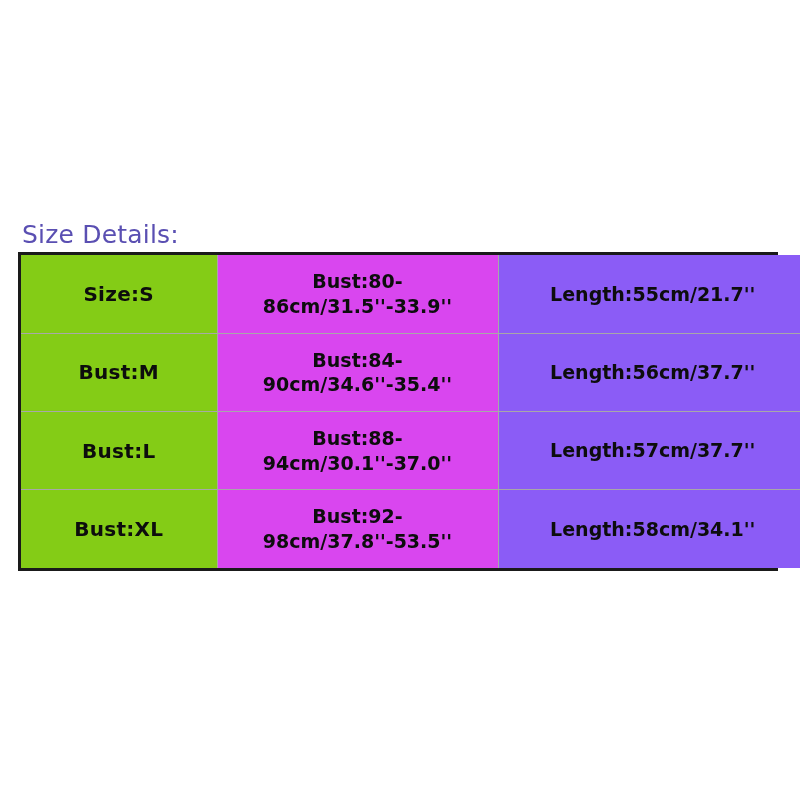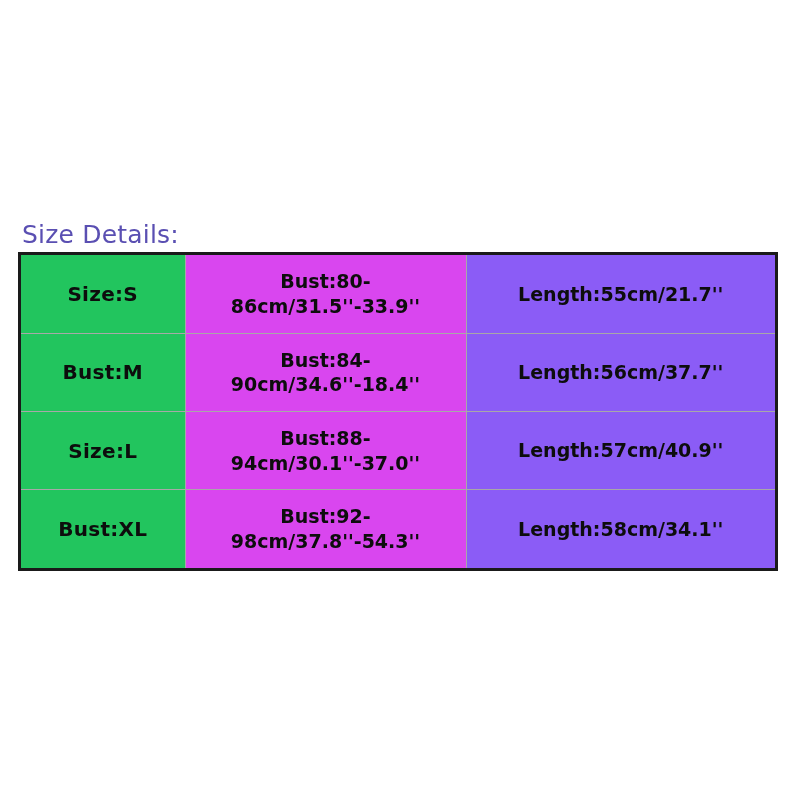--- a/index.html
+++ b/index.html
@@ -67,21 +67,21 @@
     padding: 2px 6px;
     text-align: center;
     vertical-align: middle;
     font-family: "DejaVu Sans", sans-serif;
     font-weight: bold;
     color: #0d0d0d;
     box-sizing: border-box;
   }
 
   
-  .col-size   { width: 164px; background: #22c55e; font-size: 20px; letter-spacing: 0.3px; }
+  .col-size   { width: 196px; background: #84cc16; font-size: 20px; letter-spacing: 0.3px; }
   .col-bust   { width: 281px; background: #d946ef; font-size: 19px; line-height: 1.30; }
   .col-length { width: 309px; background: #8b5cf6; font-size: 19px; line-height: 1.30; }
 
   .size-table tr:first-child td { border-top: none; }
   .size-table tr:last-child  td { border-bottom: none; }
   .size-table td:first-child     { border-left: none; }
   .size-table td:last-child      { border-right: none; }
 
   .cell-text {
     display: block;
@@ -111,47 +111,47 @@
             <span class="cell-text">Length:55cm/21.7''</span>
           </td>
         </tr>
 
         <tr>
           <td class="col-size">
             <span class="cell-text">Bust:M</span>
           </td>
           <td class="col-bust">
             <span class="cell-text">Bust:84-
-90cm/34.6''-18.4''</span>
+90cm/34.6''-35.4''</span>
           </td>
           <td class="col-length">
             <span class="cell-text">Length:56cm/37.7''</span>
           </td>
         </tr>
 
         <tr>
           <td class="col-size">
-            <span class="cell-text">Size:L</span>
+            <span class="cell-text">Bust:L</span>
           </td>
           <td class="col-bust">
             <span class="cell-text">Bust:88-
 94cm/30.1''-37.0''</span>
           </td>
           <td class="col-length">
-            <span class="cell-text">Length:57cm/40.9''</span>
+            <span class="cell-text">Length:57cm/37.7''</span>
           </td>
         </tr>
 
         <tr>
           <td class="col-size">
             <span class="cell-text">Bust:XL</span>
           </td>
           <td class="col-bust">
             <span class="cell-text">Bust:92-
-98cm/37.8''-54.3''</span>
+98cm/37.8''-53.5''</span>
           </td>
           <td class="col-length">
             <span class="cell-text">Length:58cm/34.1''</span>
           </td>
         </tr>
 
       </tbody>
     </table>
   </div>
 

